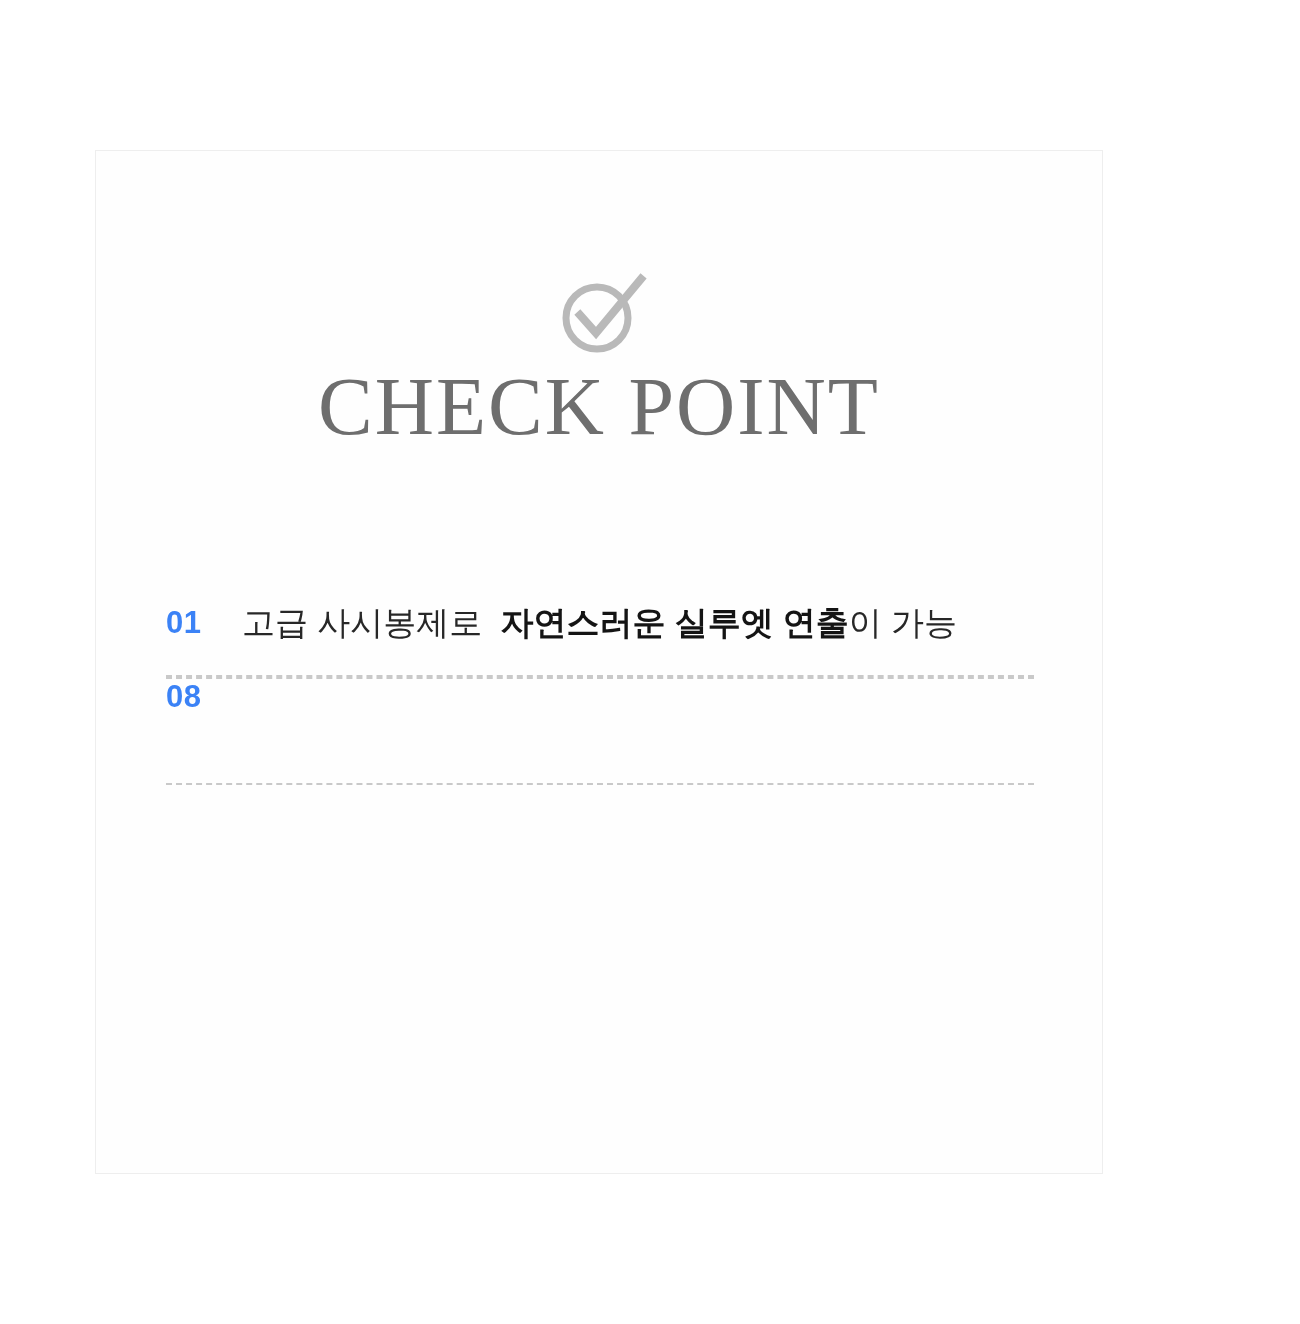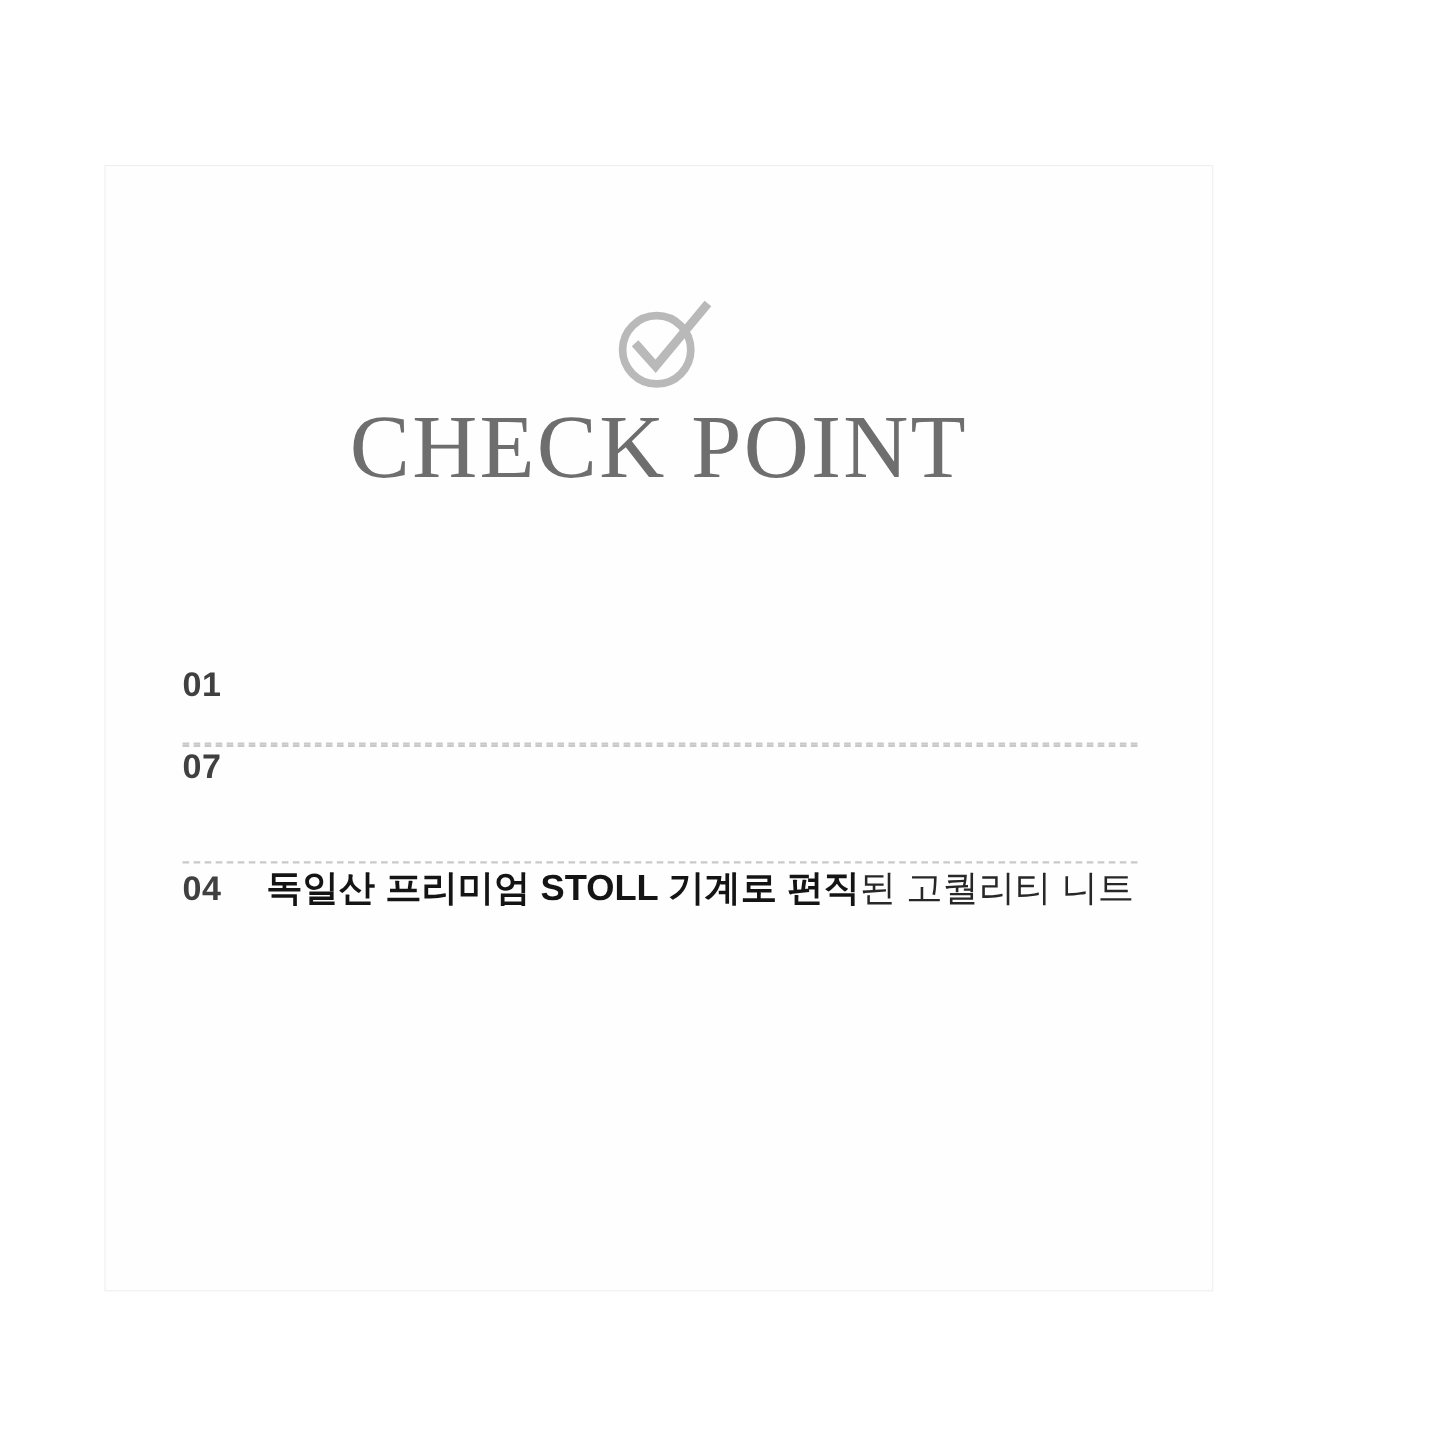--- a/index.html
+++ b/index.html
@@ -73,21 +73,21 @@
     display: flex;
     align-items: baseline;
     padding: 0 0 0 0;
     height: 104px;
   }
   .row .num {
     flex: 0 0 auto;
     width: 76px;
     font-size: 31px;
     font-weight: bold;
-    color: #404040;
+    color: #3b82f6;
     letter-spacing: 0.5px;
   }
   .row .txt {
     flex: 1 1 auto;
     font-size: 33px;
     color: #272727;
     line-height: 1.35;
     white-space: nowrap;
   }
   .row .txt b {
@@ -119,35 +119,33 @@
         </svg>
       </span>
     </div>
 
     <div class="title">CHECK POINT</div>
 
     <div class="list">
 
       <div class="row">
         <div class="num">01</div>
+        <div class="txt">
+          <span>고급 사시봉제로&nbsp;</span>
+          <b>자연스러운 실루엣 연출</b><span>이 가능</span>
+        </div>
       </div>
 
       <div class="divider"></div>
 
 
       <div class="divider"></div>
 
       <div class="row">
-        <div class="num">07</div>
+        <div class="num">08</div>
       </div>
 
       <div class="divider"></div>
 
-      <div class="row">
-        <div class="num">04</div>
-        <div class="txt">
-          <span></span><b>독일산 프리미엄 STOLL 기계로 편직</b><span>된 고퀄리티 니트</span>
-        </div>
-      </div>
 
     </div>
   </div>
 </div>
 
 </body></html>

